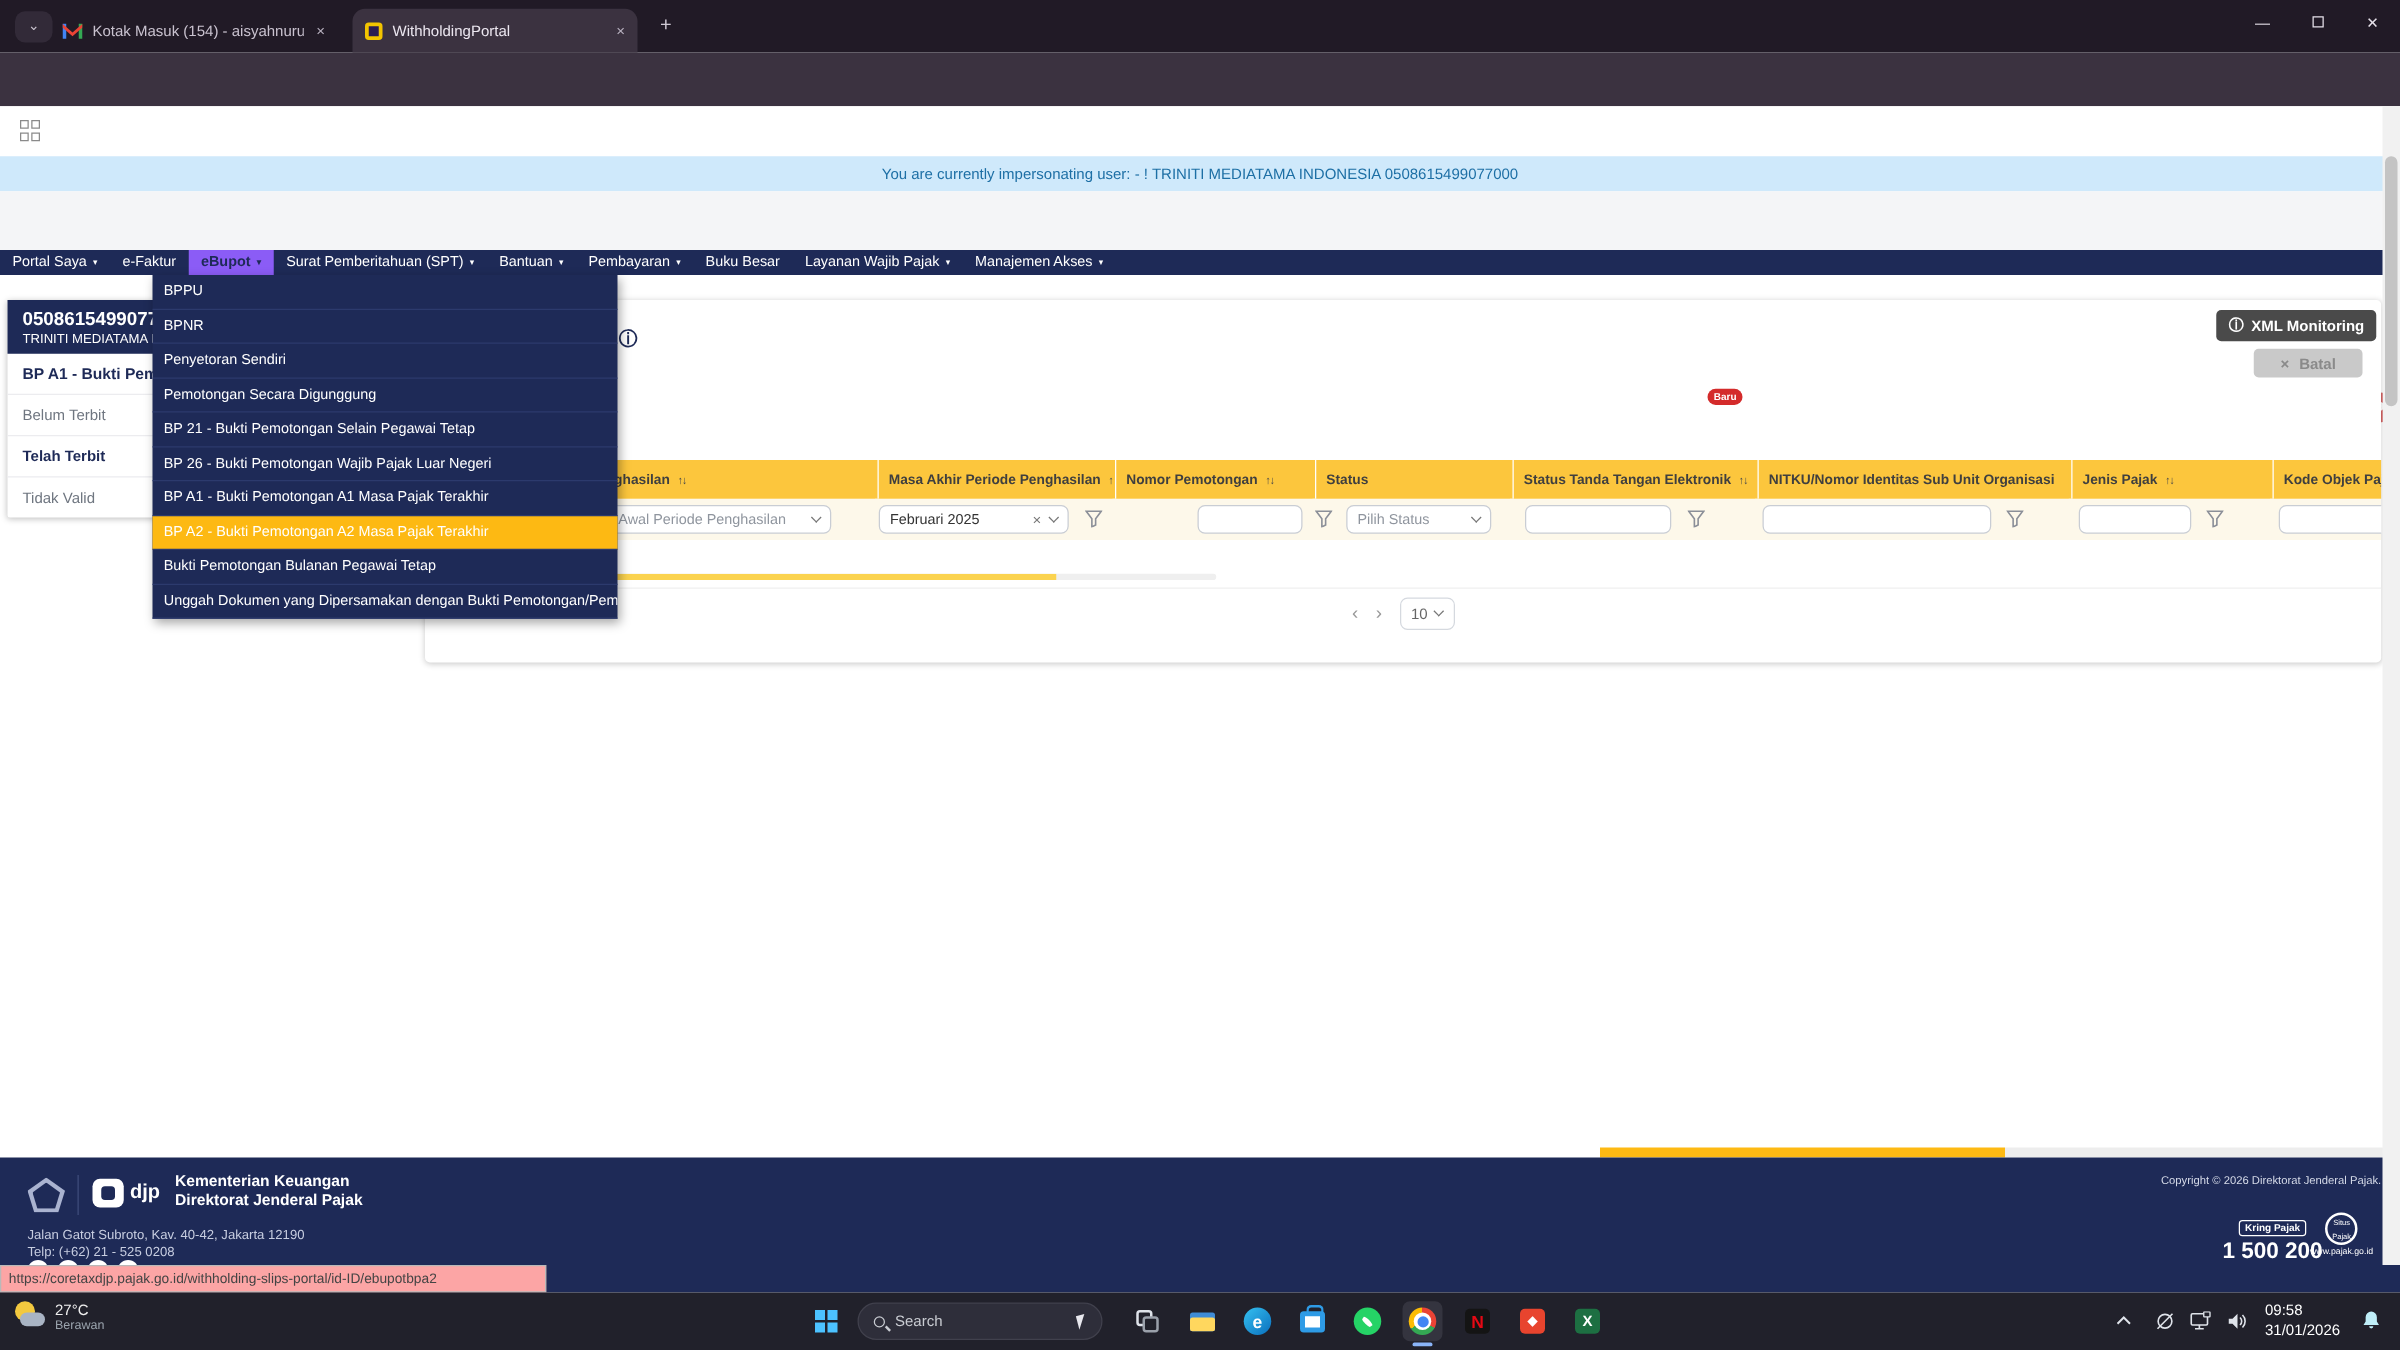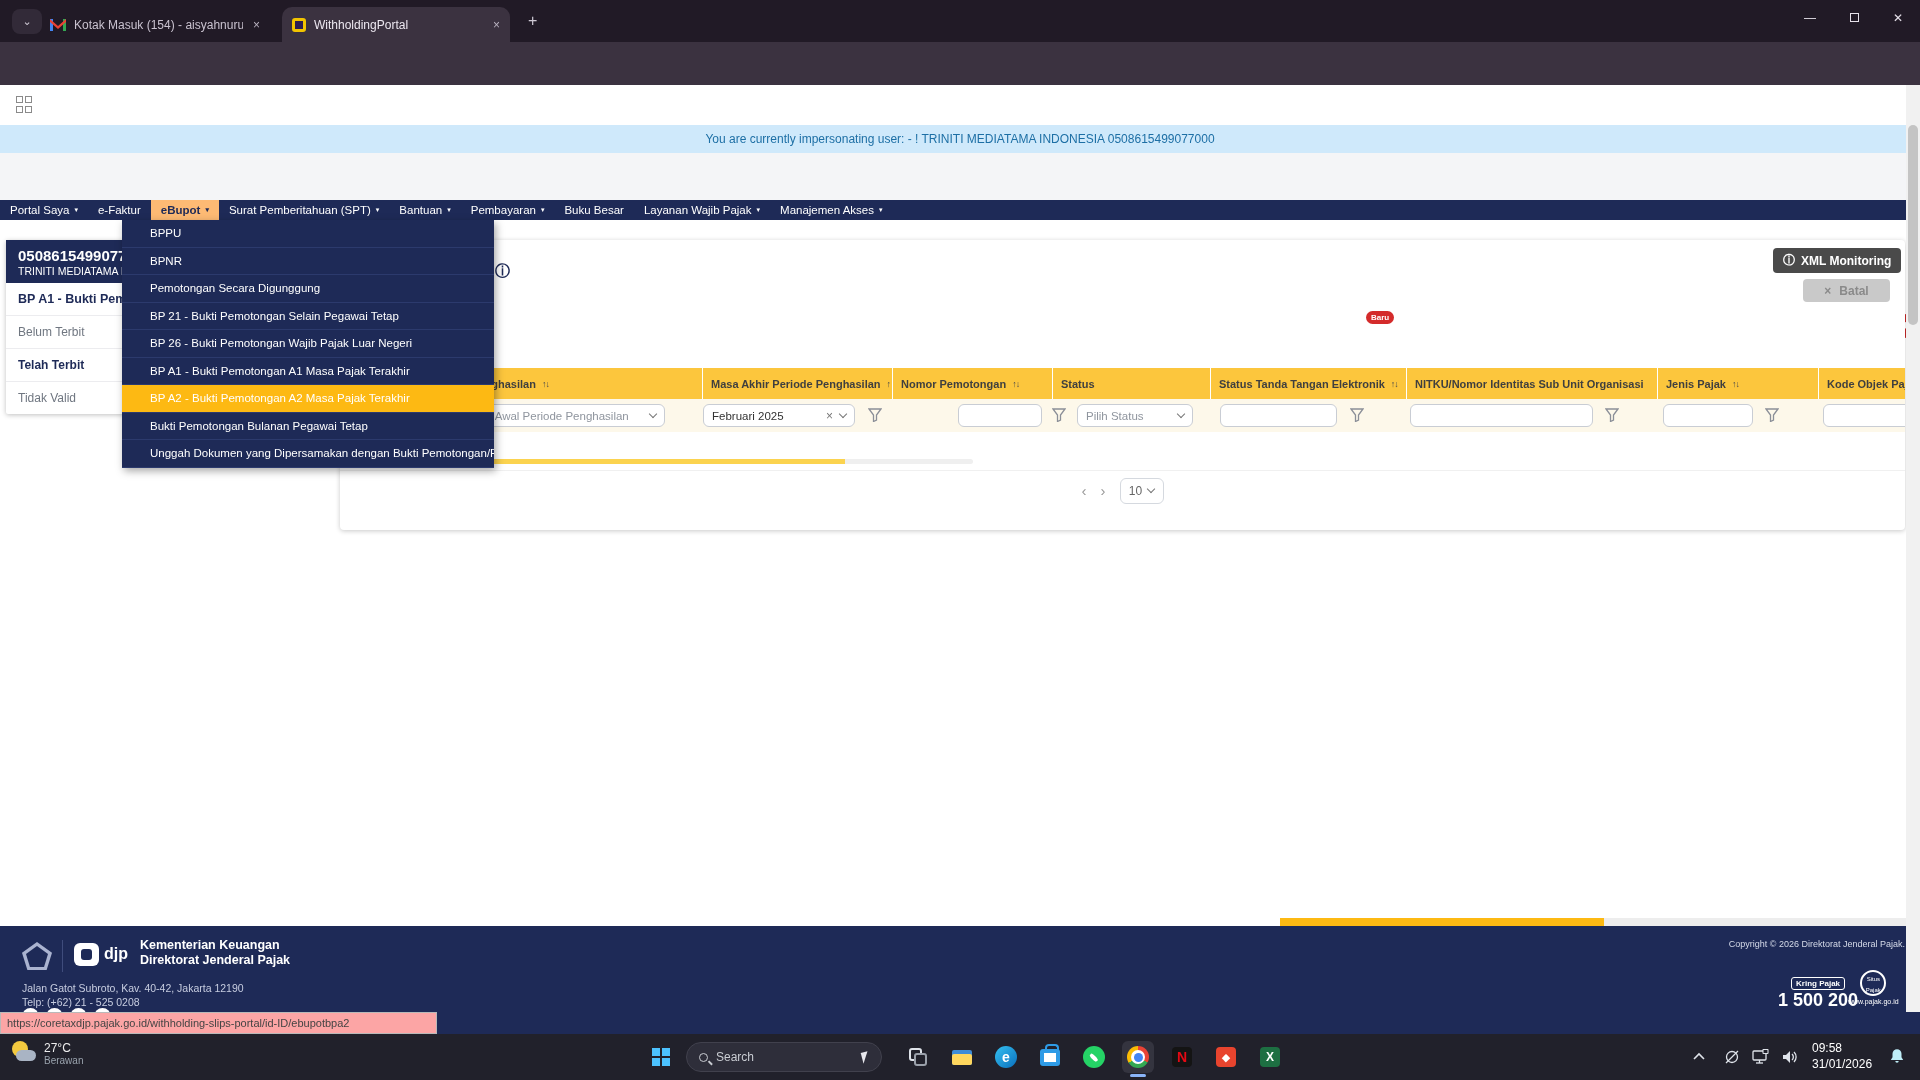--- a/index.html
+++ b/index.html
@@ -70,25 +70,25 @@
   .compsel { left:1422px; top:161px; width:276px; height:28px; border:1px solid #8b8b8b; border-radius:3px;
     background:#fff; font-size:11px; color:#222; display:flex; align-items:center; justify-content:space-between; padding:0 8px; }
   .lastlog { left:1712px; top:170px; font-size:11px; color:#333; }
   .logout { left:1892px; top:161px; width:24px; height:24px; border-radius:50%; background:#c62828;
     color:#fff; font-size:12px; text-align:center; line-height:23px; font-weight:bold; }
 
   
   .nav { left:0; top:200px; width:1920px; height:20px; background:#1e2a57; display:flex; align-items:stretch; }
   .nav .it { color:#fff; font-size:11.5px; display:flex; align-items:center; padding:0 10px; white-space:nowrap; }
   .nav .it .c { font-size:7px; margin-left:5px; }
-  .nav .it.on { background:#fdba74; color:#1e2a57; font-weight:bold; }
+  .nav .it.on { background:#8b5cf6; color:#1e2a57; font-weight:bold; }
 
   
   .menu { left:122px; top:220px; width:372px; z-index:50; background:#1e2a57; box-shadow:2px 3px 8px rgba(0,0,0,.35); }
-  .menu .mi { height:27.5px; line-height:27.5px; padding:0 28px; color:#fff; font-size:11.5px;
+  .menu .mi { height:27.5px; line-height:27.5px; padding:0 9px; color:#fff; font-size:11.5px;
     border-bottom:1px solid #2c3a6d; white-space:nowrap; overflow:hidden; }
   .menu .mi.on { background:#fdb913; }
 
   
   .sb { left:6px; top:240px; width:290px; z-index:3; background:#fff; box-shadow:0 1px 5px rgba(0,0,0,.25); border-radius:2px; }
   .sbh { background:#1e2a57; color:#fff; padding:7px 12px 6px; }
   .sbh .npwp { font-size:15px; font-weight:bold; white-space:nowrap; overflow:hidden; }
   .sbh .nm { font-size:10.5px; margin-top:1px; white-space:nowrap; overflow:hidden; }
   .sbi { padding:9px 12px; font-size:12px; color:#6f7680; border-bottom:1px solid #ececef; white-space:nowrap; overflow:hidden; }
   .sbi.head { color:#1e2a57; font-weight:bold; font-size:12.5px; }
@@ -483,20 +483,21 @@
       <div class="scirc">Situs Pajak</div>
       <div class="surl">www.pajak.go.id</div>
     </div>
   </div>
 
   <div class="abs linktip">https://coretaxdjp.pajak.go.id/withholding-slips-portal/id-ID/ebupotbpa2</div>
 
   <div class="abs menu">
     <div class="mi">BPPU</div>
     <div class="mi">BPNR</div>
+    <div class="mi">Penyetoran Sendiri</div>
     <div class="mi">Pemotongan Secara Digunggung</div>
     <div class="mi">BP 21 - Bukti Pemotongan Selain Pegawai Tetap</div>
     <div class="mi">BP 26 - Bukti Pemotongan Wajib Pajak Luar Negeri</div>
     <div class="mi">BP A1 - Bukti Pemotongan A1 Masa Pajak Terakhir</div>
     <div class="mi on">BP A2 - Bukti Pemotongan A2 Masa Pajak Terakhir</div>
     <div class="mi">Bukti Pemotongan Bulanan Pegawai Tetap</div>
     <div class="mi">Unggah Dokumen yang Dipersamakan dengan Bukti Pemotongan/Pemungutan</div>
   </div>
 
   <div class="abs sbtrack">

